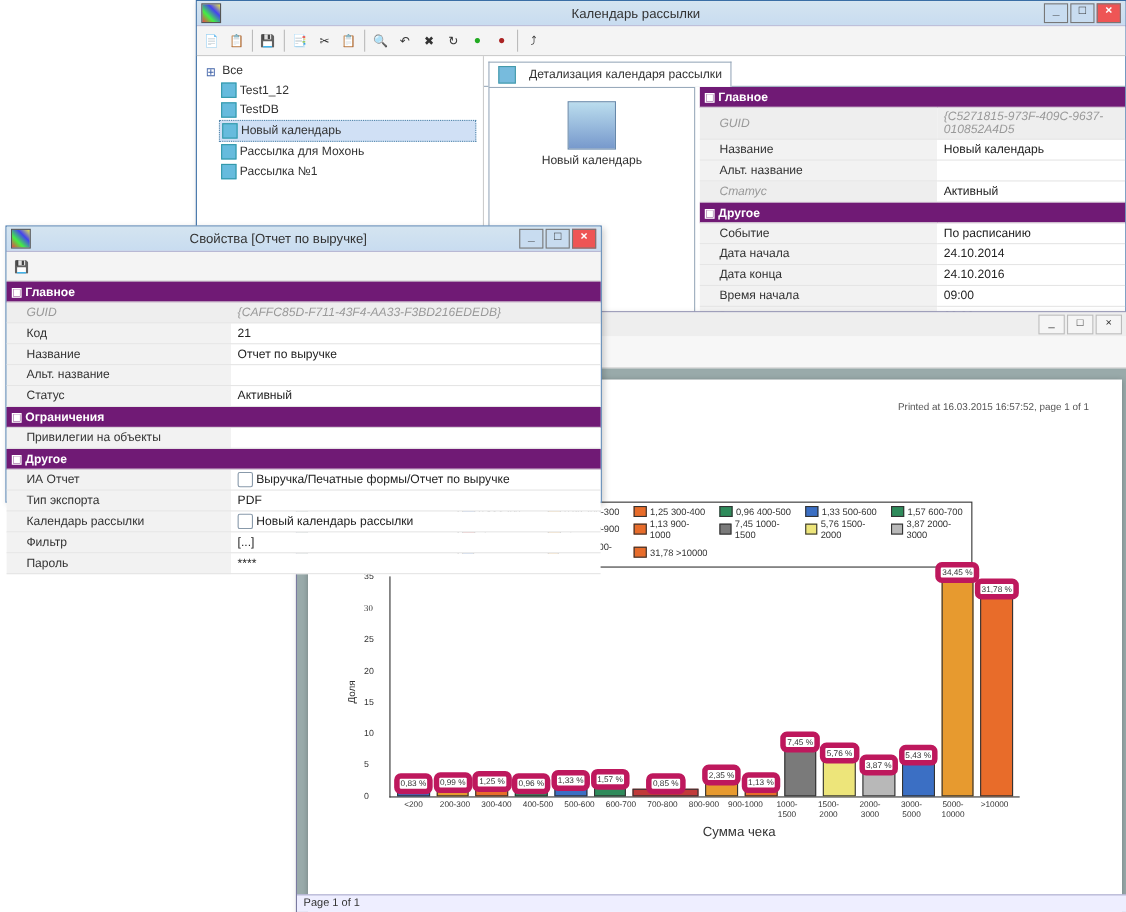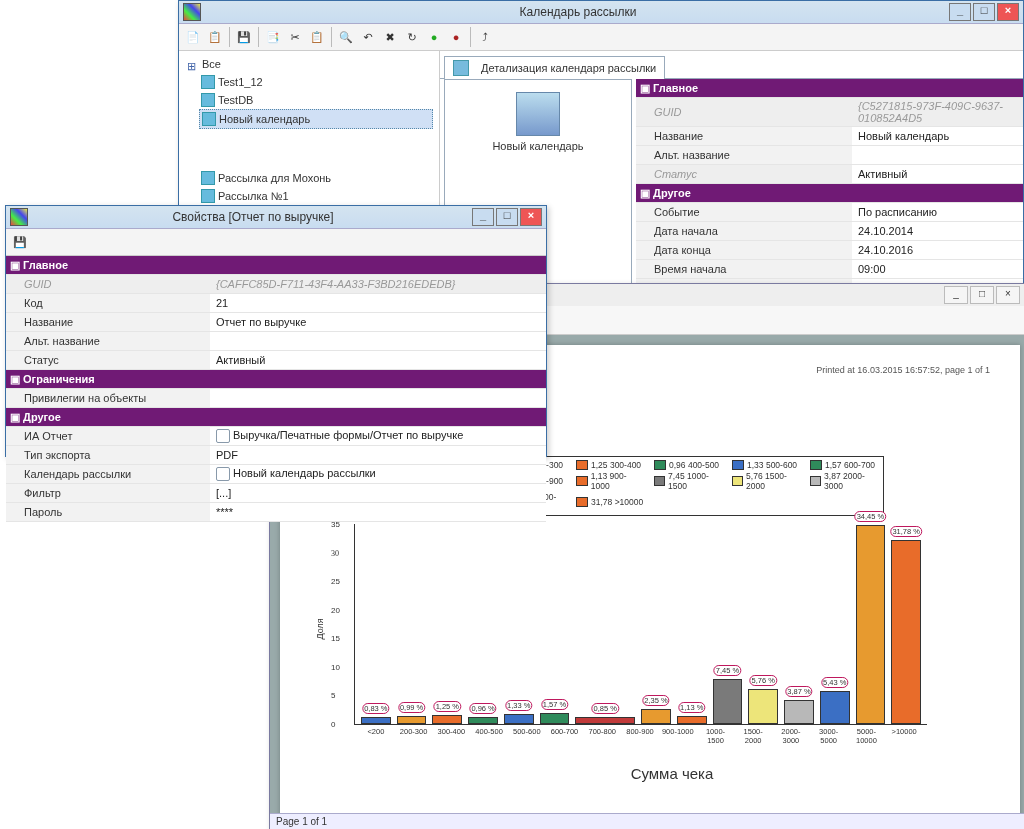--- a/index.html
+++ b/index.html
@@ -46,24 +46,24 @@
 .rtitletxt{color:#2a5da0;font-size:15px;margin:14px 0 6px}
 .rsub{color:#2a5da0;font-size:11px}
 
 .legend{border:1px solid #333;display:flex;flex-wrap:wrap;width:460px;margin:20px auto 8px;padding:3px;gap:1px 10px;font-size:8.5px}
 .litem{display:flex;align-items:center;gap:3px;width:68px}
 .swatch{width:10px;height:8px;border:1px solid #333}
 .chart{position:relative;height:200px;margin-left:44px;border-left:1px solid #333;border-bottom:1px solid #333;display:flex;align-items:flex-end;gap:6px;padding:0 6px;width:560px}
 .ylbl{position:absolute;left:-46px;top:50%;transform:rotate(-90deg);font-size:9px}
 .tick{position:absolute;left:-24px;font-size:8px;transform:translateY(50%)}
 .bar{width:32px;position:relative;border:1px solid #333}
-.barlbl{position:absolute;top:-15px;left:50%;transform:translateX(-50%);font-size:7.5px;border:1px solid #be185d;background:#fff;padding:0 1px;white-space:nowrap;border-radius:6px}
+.barlbl{position:absolute;top:-15px;left:50%;transform:translateX(-50%);font-size:7.5px;border:5px solid #be185d;background:#fff;padding:0 1px;white-space:nowrap;border-radius:6px}
 .xticks{display:flex;gap:6px;padding:2px 6px 0;margin-left:44px;width:560px}
 .xt{width:34px;text-align:center;font-size:7.5px}
-.xlbl{text-align:center;font-size:15px;margin-top:20px;margin-left:44px}
+.xlbl{text-align:center;font-size:12px;margin-top:4px;margin-left:44px}
 .status{position:absolute;bottom:0;left:0;right:0;background:#eef;border-top:1px solid #aac;padding:2px 6px;font-size:10px}
 .cb{width:12px;height:12px}
 .linkico{display:inline-block;width:12px;height:12px;background:#fff;border:1px solid #89a;border-radius:2px;margin-right:3px;vertical-align:middle}
 </style>
 </head>
 <body>
 
 <div class="win" style="left:178px;top:0;width:844px;height:290px">
  <div class="titlebar">
   <span class="ico"></span>
@@ -106,21 +106,21 @@
               <span>Test1_12</span>
             </div>
             <div class="treenode" style="margin-left: 14px;">
               <span class="tico cal"></span>
               <span>TestDB</span>
             </div>
             <div class="treenode sel" style="margin-left: 14px;">
               <span class="tico cal"></span>
               <span>Новый календарь</span>
             </div>
-            <div class="treenode" style="margin-left: 14px; margin-top: 40px;">
+            <div class="treenode" style="margin-left: 14px;">
               <span class="tico cal"></span>
               <span>Рассылка для Мохонь</span>
             </div>
             <div class="treenode" style="margin-left: 14px;">
               <span class="tico cal"></span>
               <span>Рассылка №1</span>
             </div>
           </div>
    </div>
   </div>

